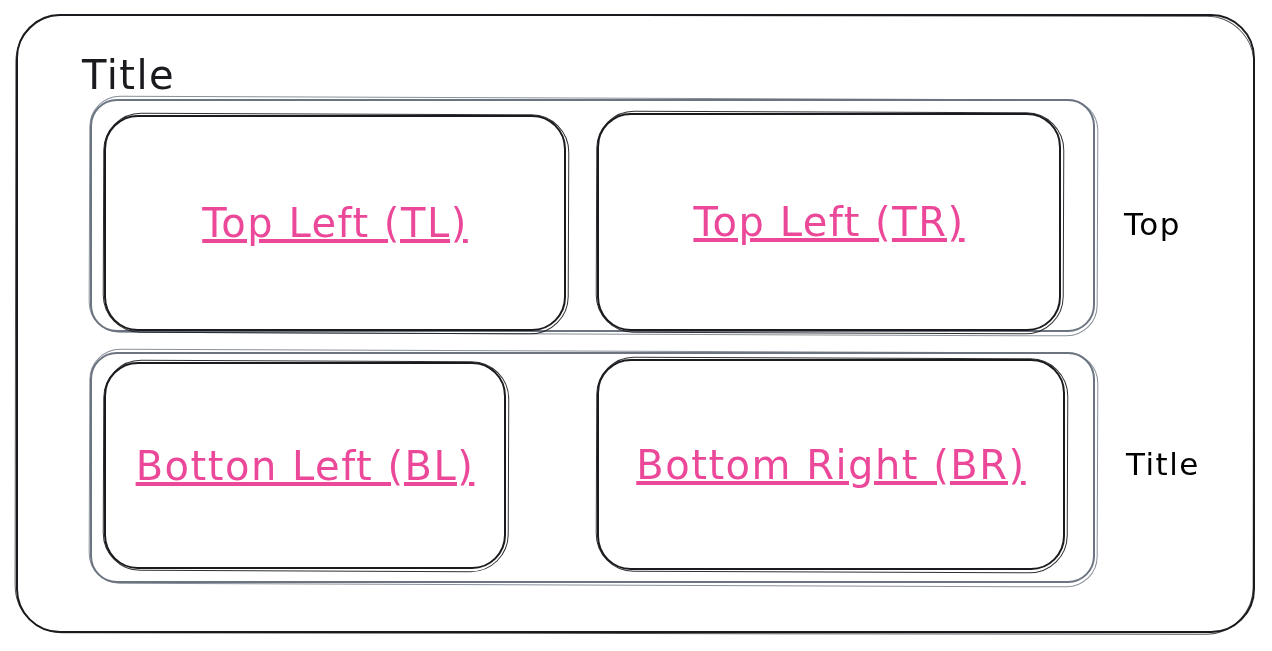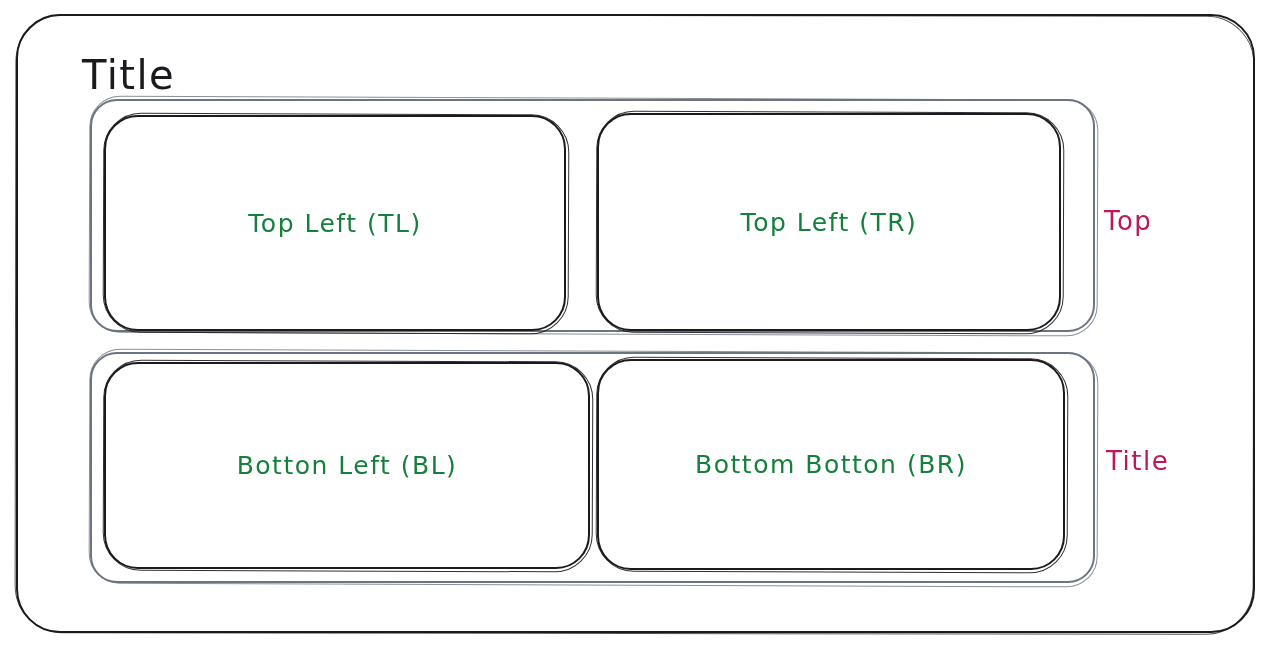--- a/index.html
+++ b/index.html
@@ -61,43 +61,45 @@
   .group-bottom { left: 90px;  top: 352px; width: 1005px; height: 231px; }
 
   .node {
     display: flex;
     align-items: center;
     justify-content: center;
     text-align: center;
   }
   .node-tl { left: 104px; top: 115px; width: 462px; height: 216px; }
   .node-tr { left: 597px; top: 113px; width: 464px; height: 218px; }
-  .node-bl { left: 104px; top: 362px; width: 486px; height: 207px; }
+  .node-bl { left: 104px; top: 362px; width: 402px; height: 207px; }
   .node-br { left: 597px; top: 359px; width: 468px; height: 211px; }
 
   .node-label {
-    font-size: 25px;
+    font-size: 40px;
     letter-spacing: 1.5px;
-    color: #15803d;
+    color: #ec4899;
     white-space: nowrap;
+    text-decoration: underline;
   }
   .diagram-title {
     position: absolute;
     left: 64px;
     top: 36px;
     font-size: 40px;
     letter-spacing: 1.5px;
     color: #1b1b1f;
   }
   .side-label {
     position: absolute;
-    font-size: 26px;
+    font-size: 31px;
     letter-spacing: 1.5px;
-    color: #be185d;
+    color: #000000;
     white-space: nowrap;
+    margin-left: 20px;
   }
   .side-label-top    { left: 1104px; top: 206px; }
   .side-label-bottom { left: 1106px; top: 446px; }
 </style>
 </head>
 <body>
 
 <div class="canvas">
 
   <div class="sketch outer-frame">
@@ -116,18 +118,18 @@
 
   <div class="side-label side-label-top">Top</div>
 
   <div class="sketch group-frame group-bottom"></div>
 
   <div class="sketch node node-bl">
     <span class="node-label">Botton Left (BL)</span>
   </div>
 
   <div class="sketch node node-br">
-    <span class="node-label">Bottom Botton (BR)</span>
+    <span class="node-label">Bottom Right (BR)</span>
   </div>
 
   <div class="side-label side-label-bottom">Title</div>
 
 </div>
 
 </body></html>

